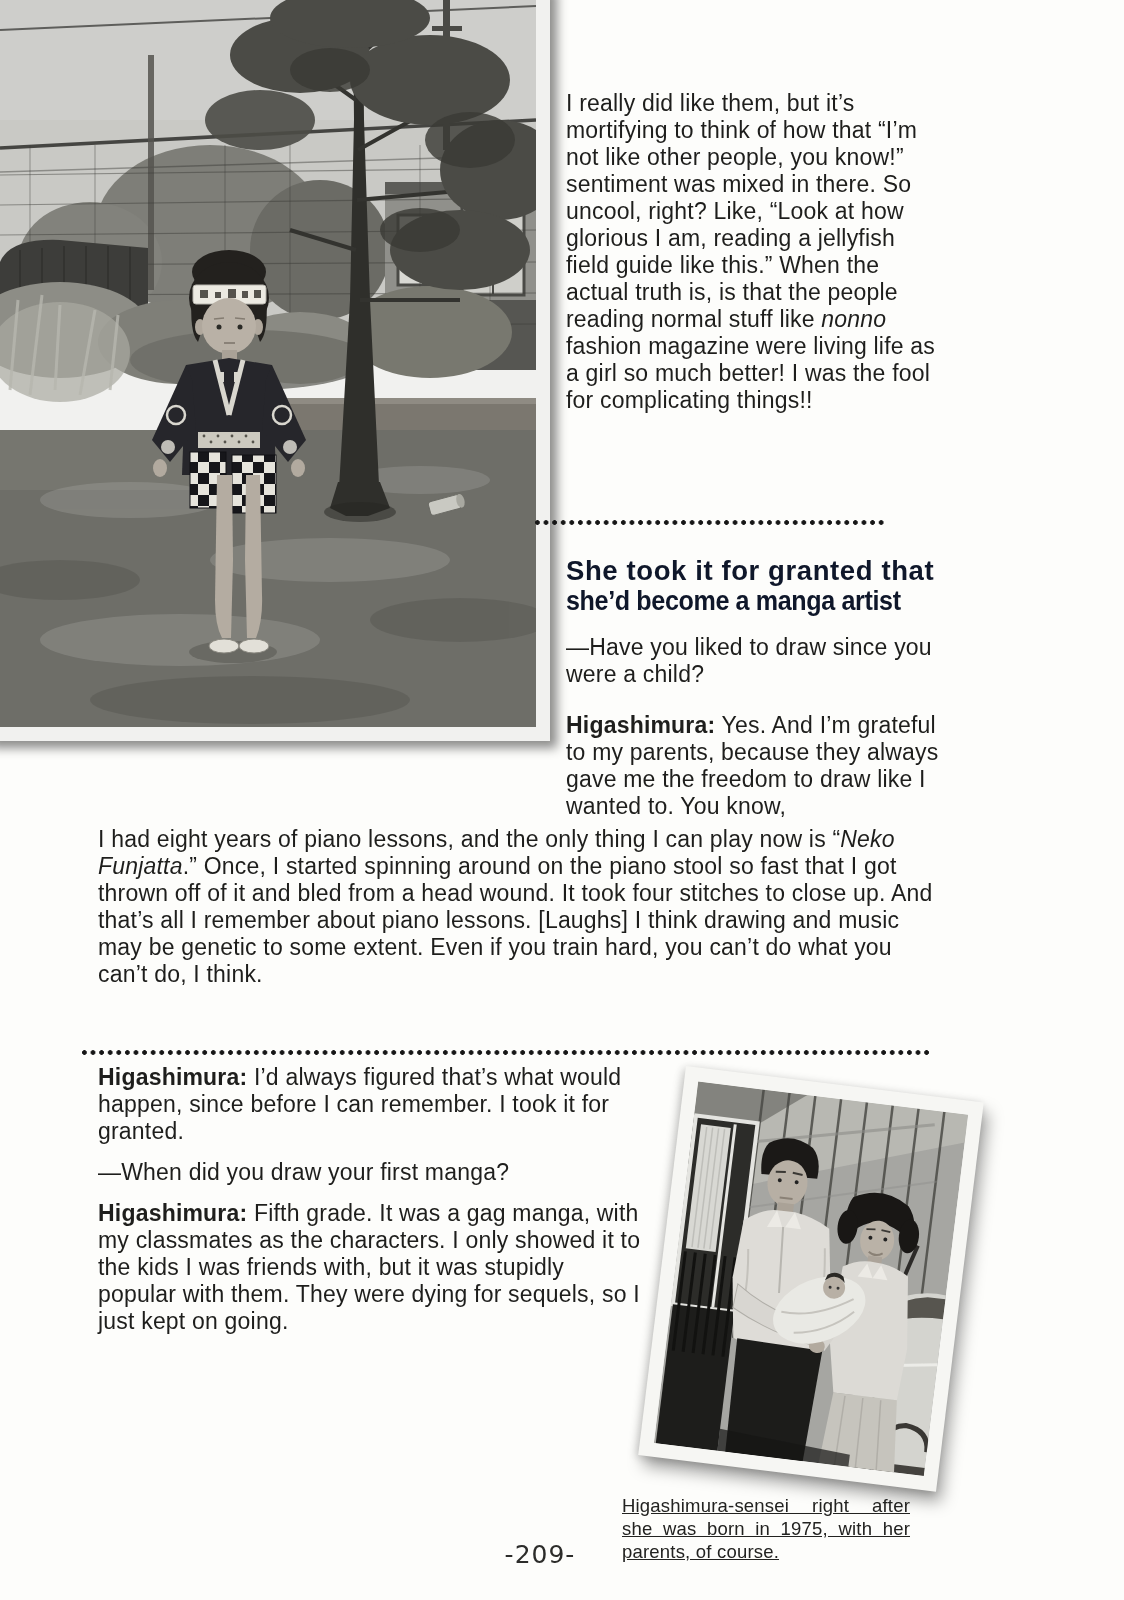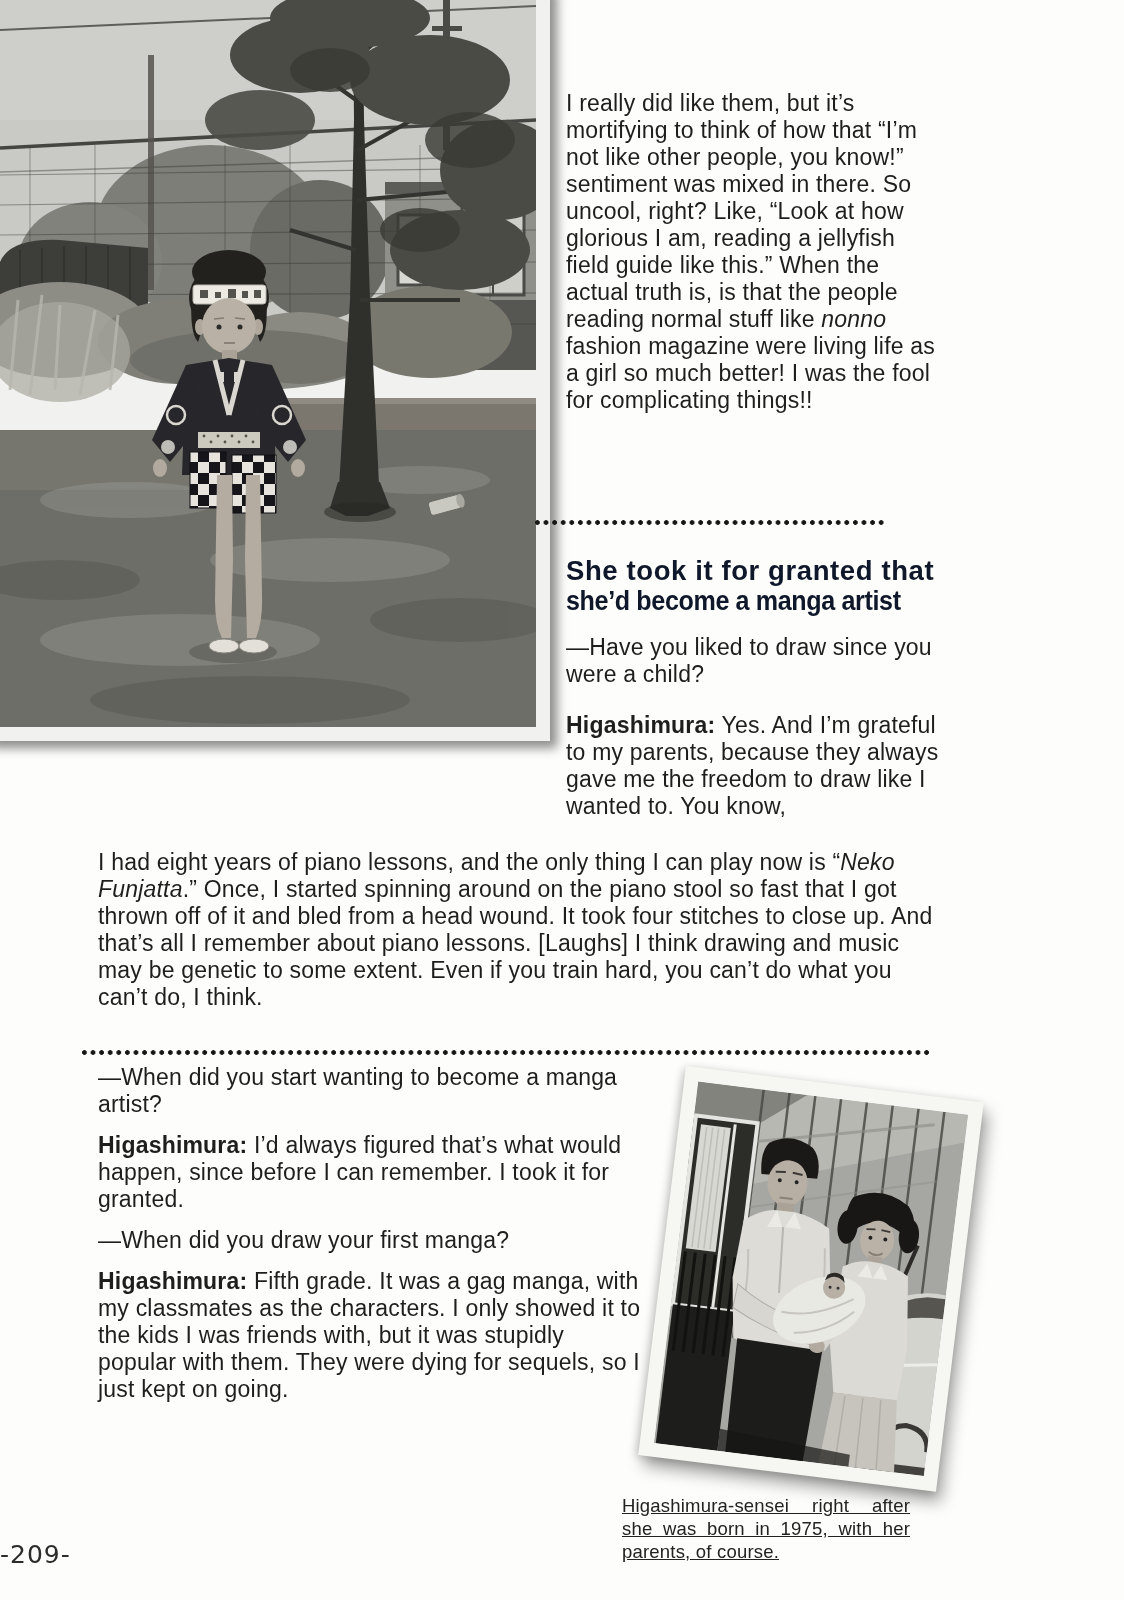--- a/index.html
+++ b/index.html
@@ -61,25 +61,26 @@
   .heading .h-line1{
     font-size:27.5px;font-weight:bold;line-height:30px;letter-spacing:.6px;
   }
   .heading .h-line2{
     font-size:27px;font-weight:bold;line-height:30px;letter-spacing:-.4px;
     transform:scaleX(.93);transform-origin:0 50%;
     white-space:nowrap;
   }
   .q-right{left:566px;top:634px;width:380px;}
   .a-right{left:566px;top:712px;width:384px;}
-  .full-para{left:98px;top:849px;width:845px;}
+  .full-para{left:98px;top:826px;width:845px;}
   .col-bottom{left:98px;top:1064px;width:548px;}
   .col-bottom p{margin:0 0 14px 0;}
   .page-number{
     left:0;top:1540px;width:1080px;
+    text-align:center;
     font-family:"DejaVu Sans", sans-serif;
     font-size:25px;letter-spacing:1px;color:#2c2c2a;
   }
 </style>
 </head>
 <body>
 
 <div class="page">
 
   <div class="abs photo-top">
@@ -271,21 +272,20 @@
   </div>
 
   <div class="abs body-text q-right">—Have you liked to draw since you were a child?</div>
   <div class="abs body-text a-right"><span style="font-weight: bold;">Higashimura:</span><span> Yes. And I’m grateful to my parents, because they always gave me the freedom to draw like I wanted to. You know,</span></div>
 
   <div class="abs body-text full-para"><span>I had eight years of piano lessons, and the only thing I can play now is “</span><span style="font-style: italic;">Neko Funjatta</span><span>.” Once, I started spinning around on the piano stool so fast that I got thrown off of it and bled from a head wound. It took four stitches to close up. And that’s all I remember about piano lessons. [Laughs] I think drawing and music may be genetic to some extent. Even if you train hard, you can’t do what you can’t do, I think.</span></div>
 
   <div class="abs dots dots-2"></div>
 
   <div class="abs body-text col-bottom">
-    <p>—When did you start wanting to become a manga artist?</p>
     <p><span style="font-weight: bold;">Higashimura:</span><span> I’d always figured that’s what would happen, since before I can remember. I took it for granted.</span></p>
     <p>—When did you draw your first manga?</p>
     <p><span style="font-weight: bold;">Higashimura:</span><span> Fifth grade. It was a gag manga, with my classmates as the characters. I only showed it to the kids I was friends with, but it was stupidly popular with them. They were dying for sequels, so I just kept on going.</span></p>
   </div>
 
   <div class="abs photo-family">
     <svg width="272" height="364" viewBox="0 0 272 364">
       <rect x="0" y="0" width="272" height="364" fill="#a6a6a2"></rect>
       <polygon points="0,0 272,0 272,28 20,110 0,80" fill="#c6c6c0" opacity=".55"></polygon>
       <polygon points="0,0 110,0 0,85" fill="#757571" opacity=".8"></polygon>

